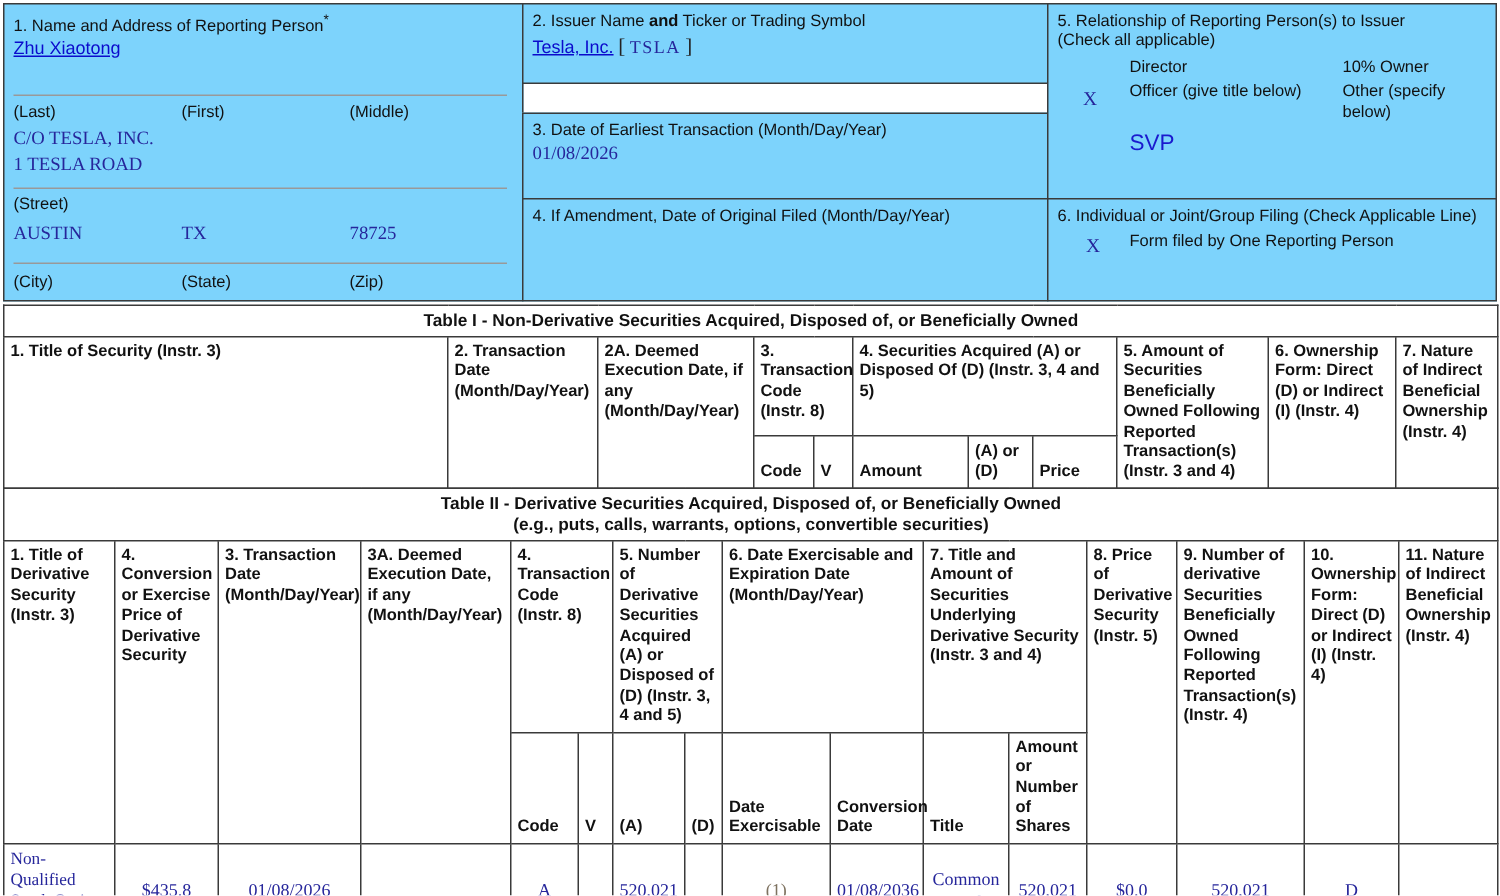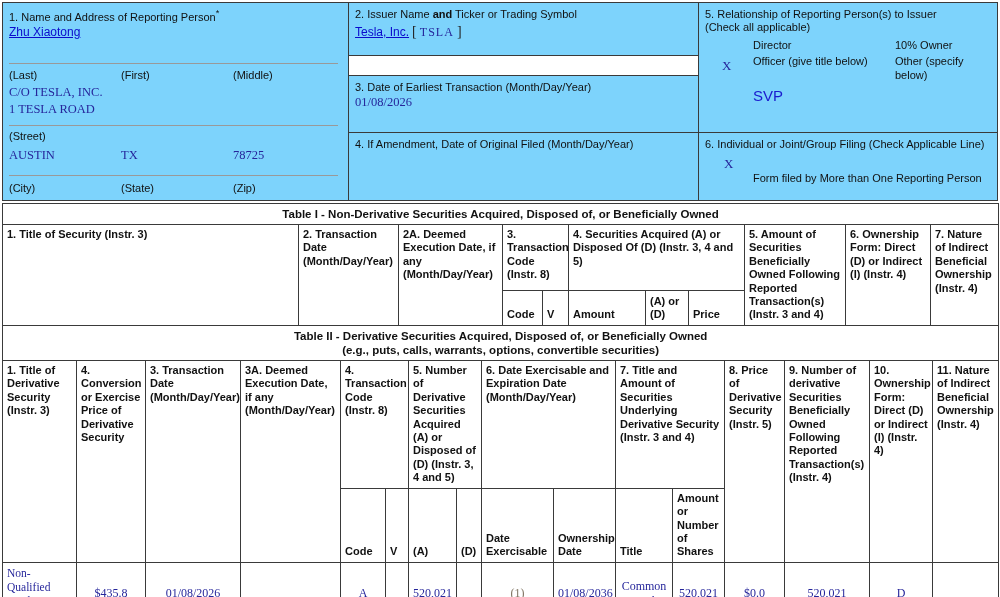--- a/index.html
+++ b/index.html
@@ -80,21 +80,21 @@
     <div class="abs lbl" style="left:196px; top:36px;">10% Owner</div>
     <div class="abs check" style="left:23px; top:55px;">X</div>
     <div class="abs lbl" style="left:54px; top:52px; width:122px;">Officer (give title below)</div>
     <div class="abs lbl" style="left:196px; top:52px; width:95px;">Other (specify below)</div>
     <div class="abs svp" style="left:54px; top:84px;">SVP</div>
   </div>
 
   <div class="box" style="left:698px; top:132px; width:300px; height:69px;">
     <div class="abs lbl" style="left:6px; top:5px;">6. Individual or Joint/Group Filing (Check Applicable Line)</div>
     <div class="abs check" style="left:25px; top:23px;">X</div>
-    <div class="abs lbl" style="left:54px; top:39px;">Form filed by More than One Reporting Person</div>
+    <div class="abs lbl" style="left:54px; top:22px;">Form filed by One Reporting Person</div>
   </div>
 
   <table class="t" style="top:203px;">
     <colgroup>
       <col style="width:296px">
         <col style="width:100px">
         <col style="width:104px">
       <col style="width:40px">
         <col style="width:26px">
       <col style="width:77px">
@@ -167,21 +167,21 @@
       <th rowspan="2">9. Number of derivative Securities Beneficially Owned Following Reported Transaction(s) (Instr. 4)</th>
       <th rowspan="2">10. Ownership Form: Direct (D) or Indirect (I) (Instr. 4)</th>
       <th rowspan="2">11. Nature of Indirect Beneficial Ownership (Instr. 4)</th>
     </tr>
     <tr style="height:70px">
       <th class="sub">Code</th>
       <th class="sub">V</th>
       <th class="sub">(A)</th>
       <th class="sub">(D)</th>
       <th class="sub">Date Exercisable</th>
-      <th class="sub">Ownership Date</th>
+      <th class="sub">Conversion Date</th>
       <th class="sub">Title</th>
       <th class="sub">Amount or Number of Shares</th>
     </tr>
     <tr style="height:44px">
       <td class="data left">Non-Qualified Stock Option (right to buy)</td>
       <td class="data">$435.8</td>
       <td class="data">01/08/2026</td>
       <td class="data"></td>
       <td class="data">A</td>
       <td class="data"></td>

